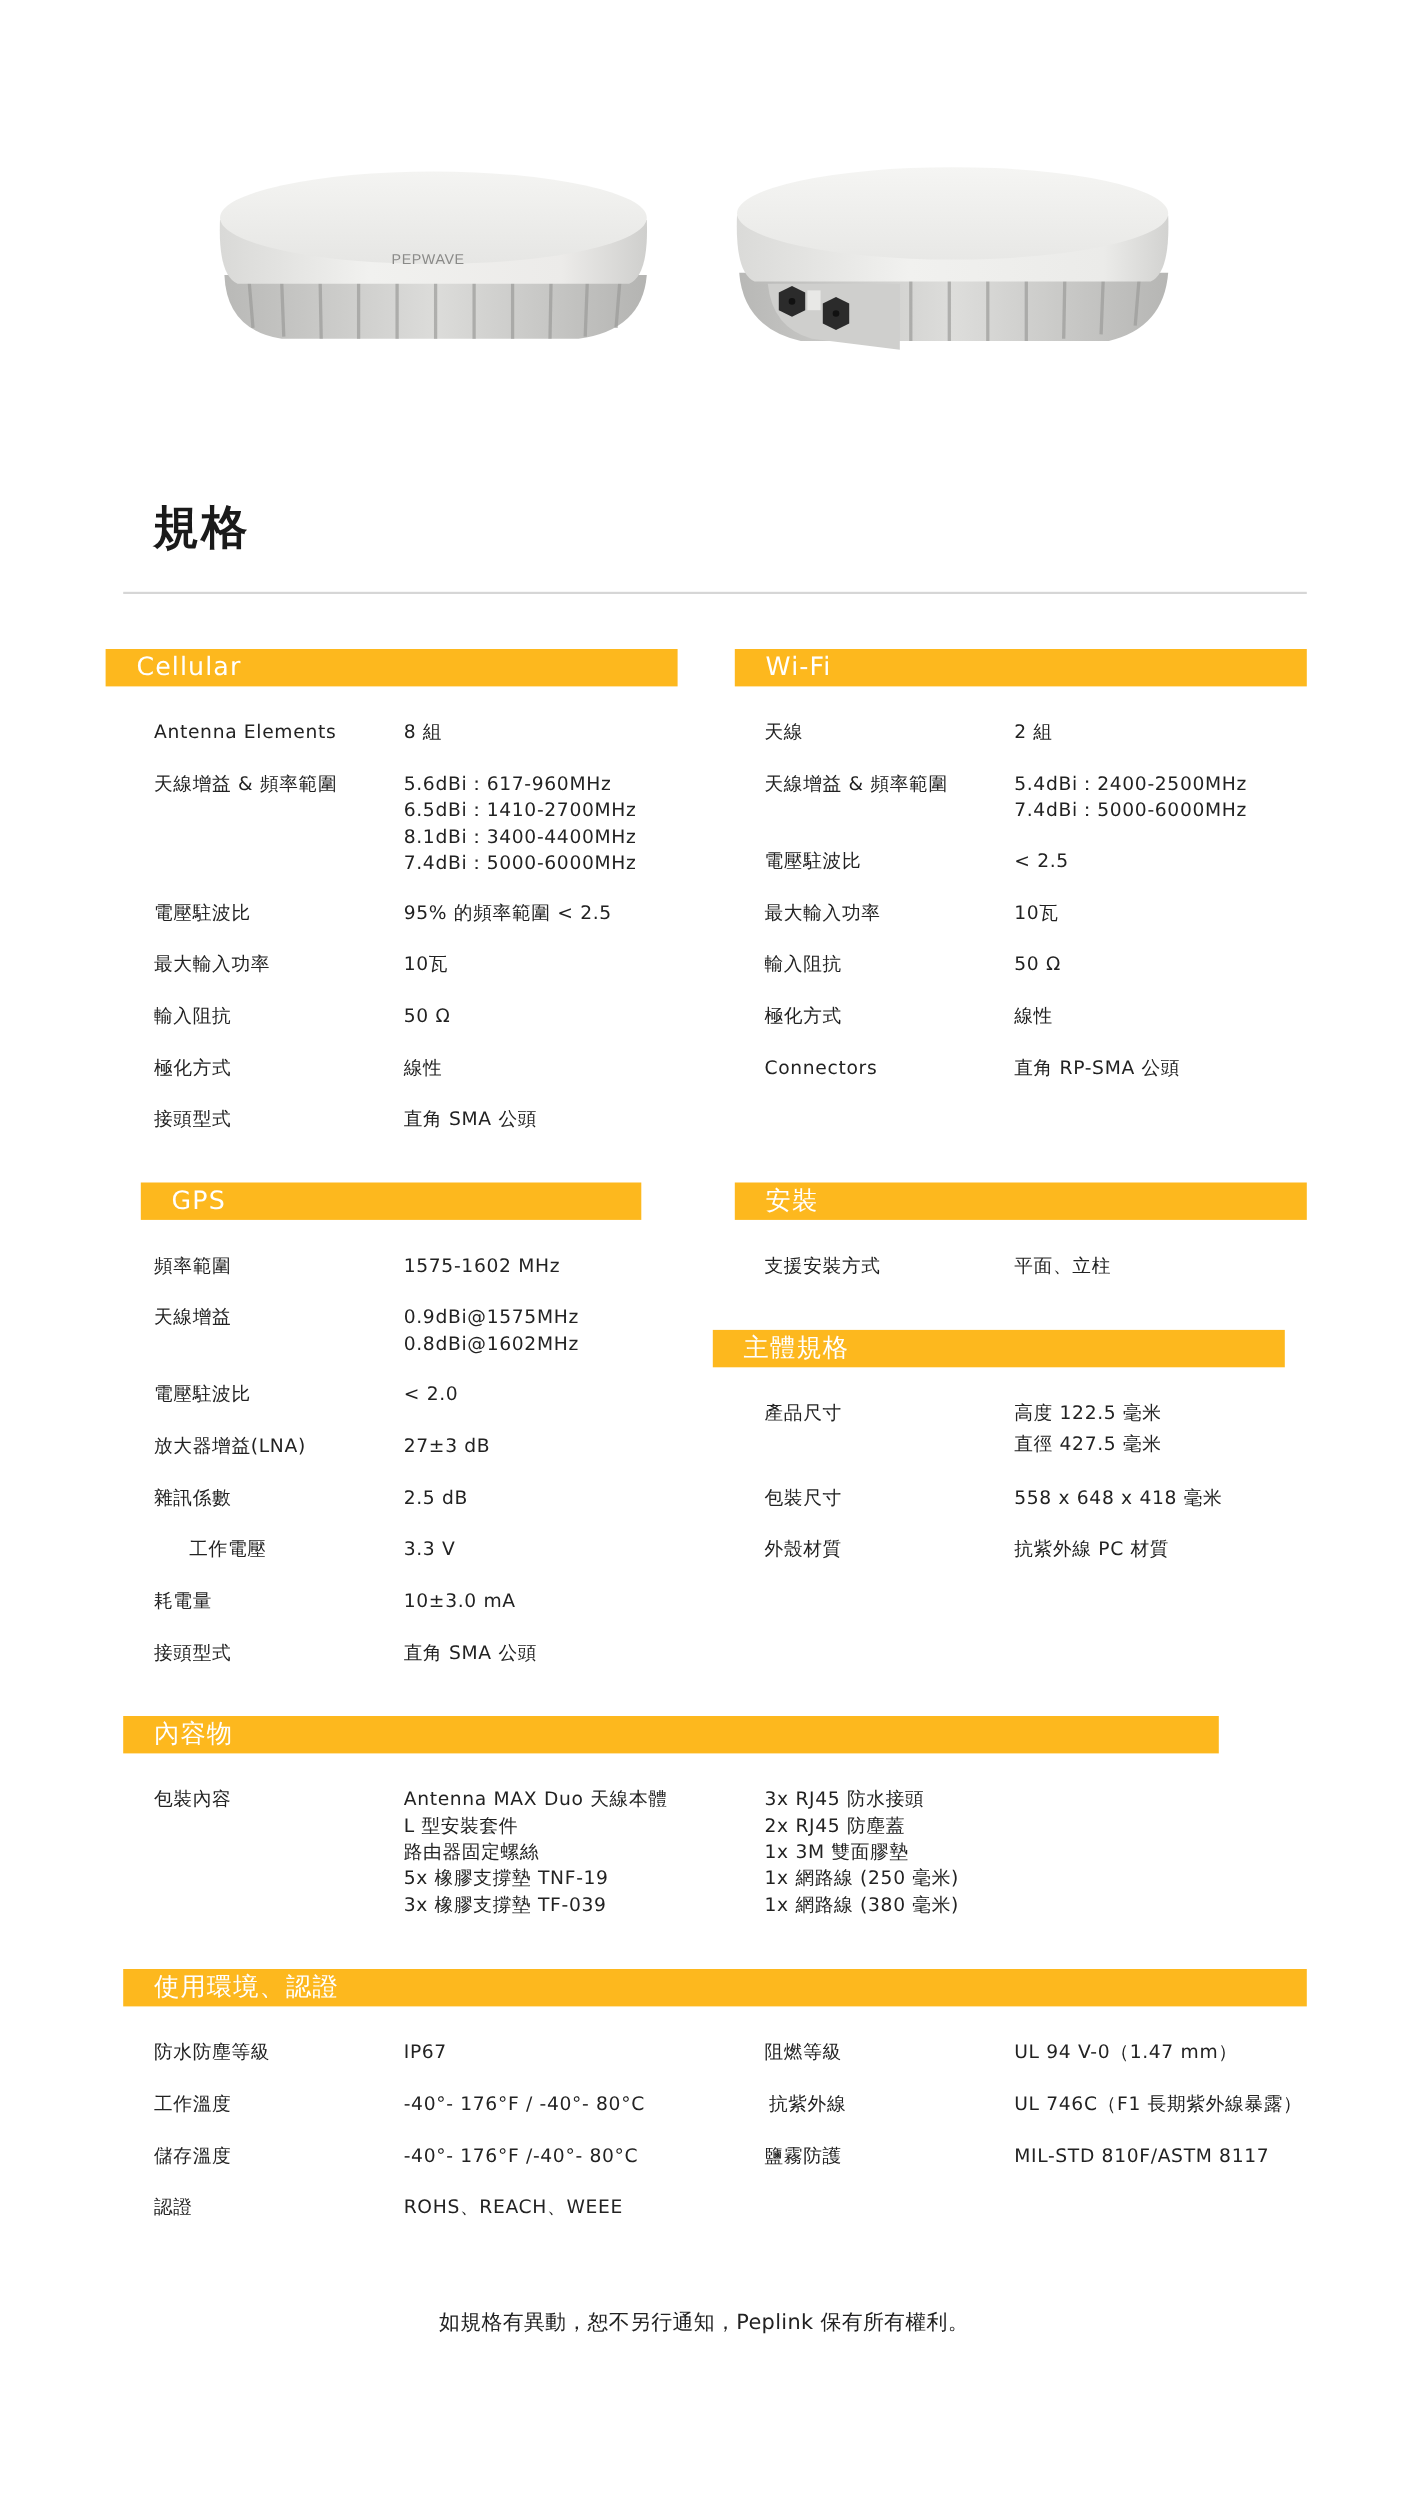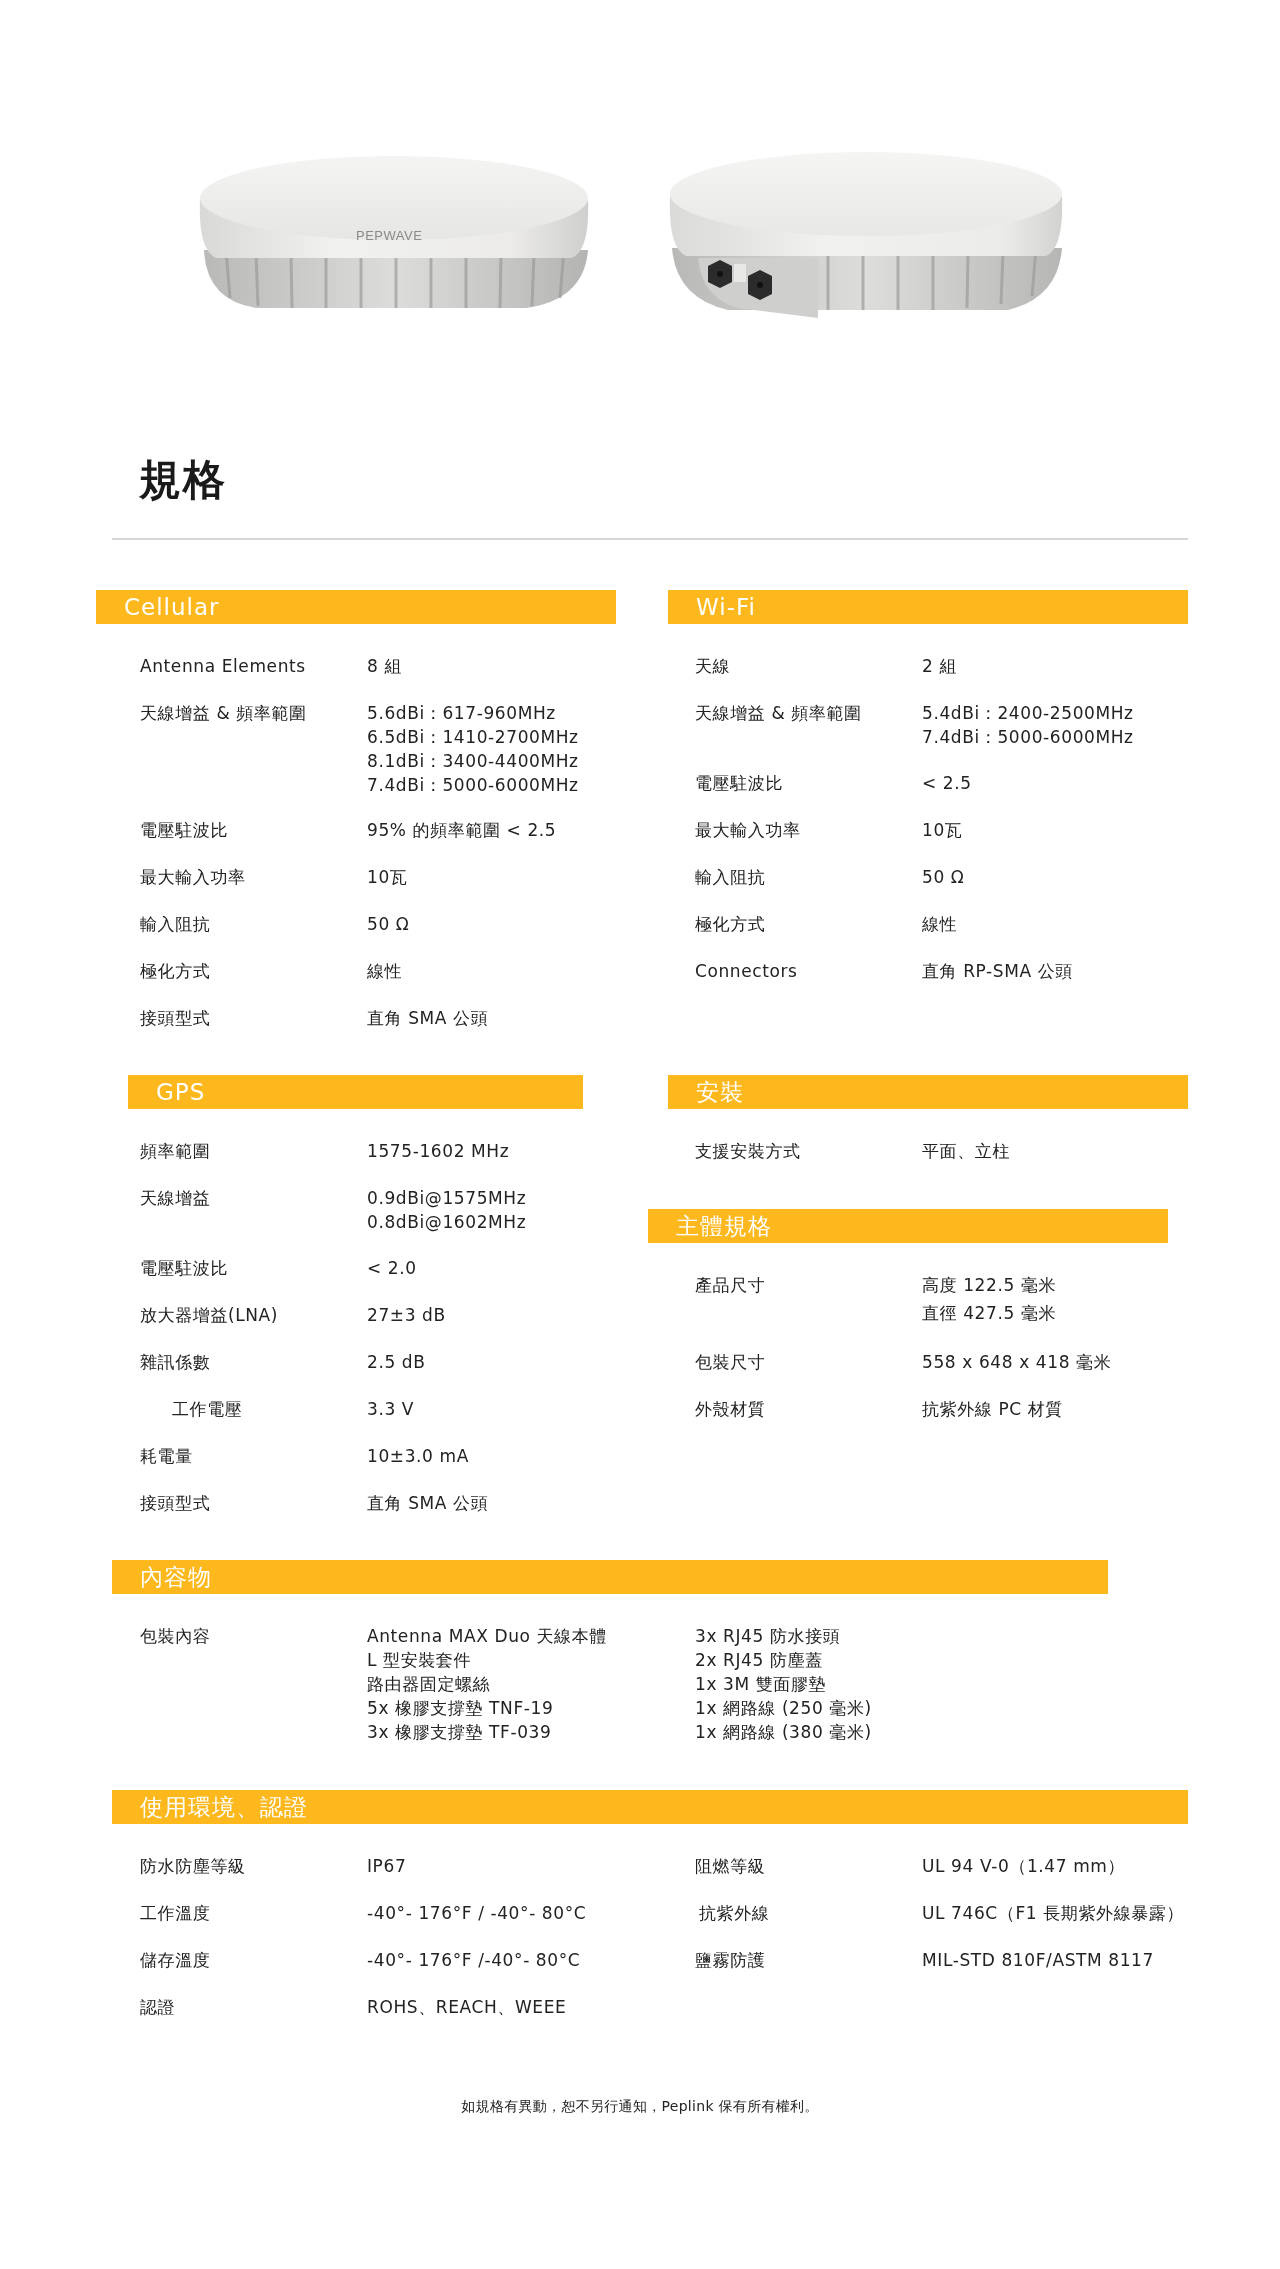--- a/index.html
+++ b/index.html
@@ -36,21 +36,21 @@
     }
 
     
     .row { position: absolute; font-size: 17px; line-height: 24px; letter-spacing: 0.6px; color: #222; }
     .lbl { position: absolute; white-space: nowrap; }
     .val { position: absolute; white-space: nowrap; }
     .val div { white-space: nowrap; }
 
     .footer-note {
       position: absolute; left: 0; width: 1280px; top: 2098px; text-align: center;
-      font-size: 14px; color: #222; letter-spacing: 0.3px;
+      font-size: 19px; color: #222; letter-spacing: 0.3px;
     }
   </style>
 </head>
 <body>
 
 <div class="page">
 
   <div class="hero">
     <div class="device" style="left:196px; top:150px;">
       <svg width="396" height="165" viewBox="0 0 396 165">

